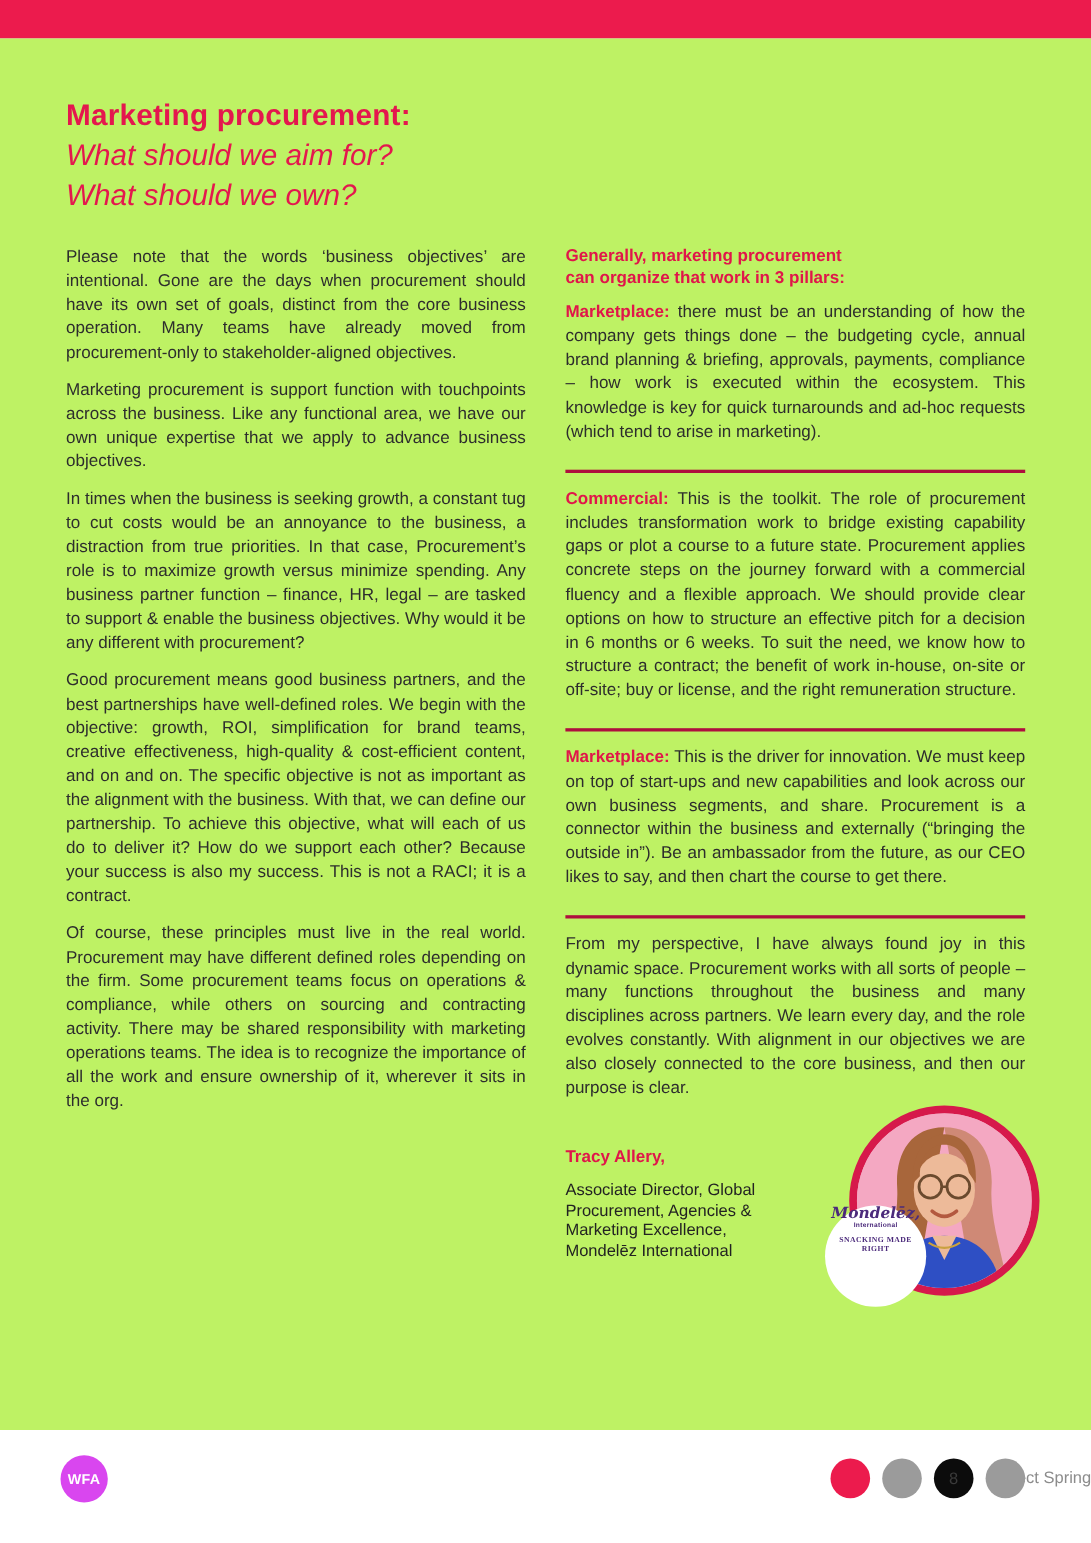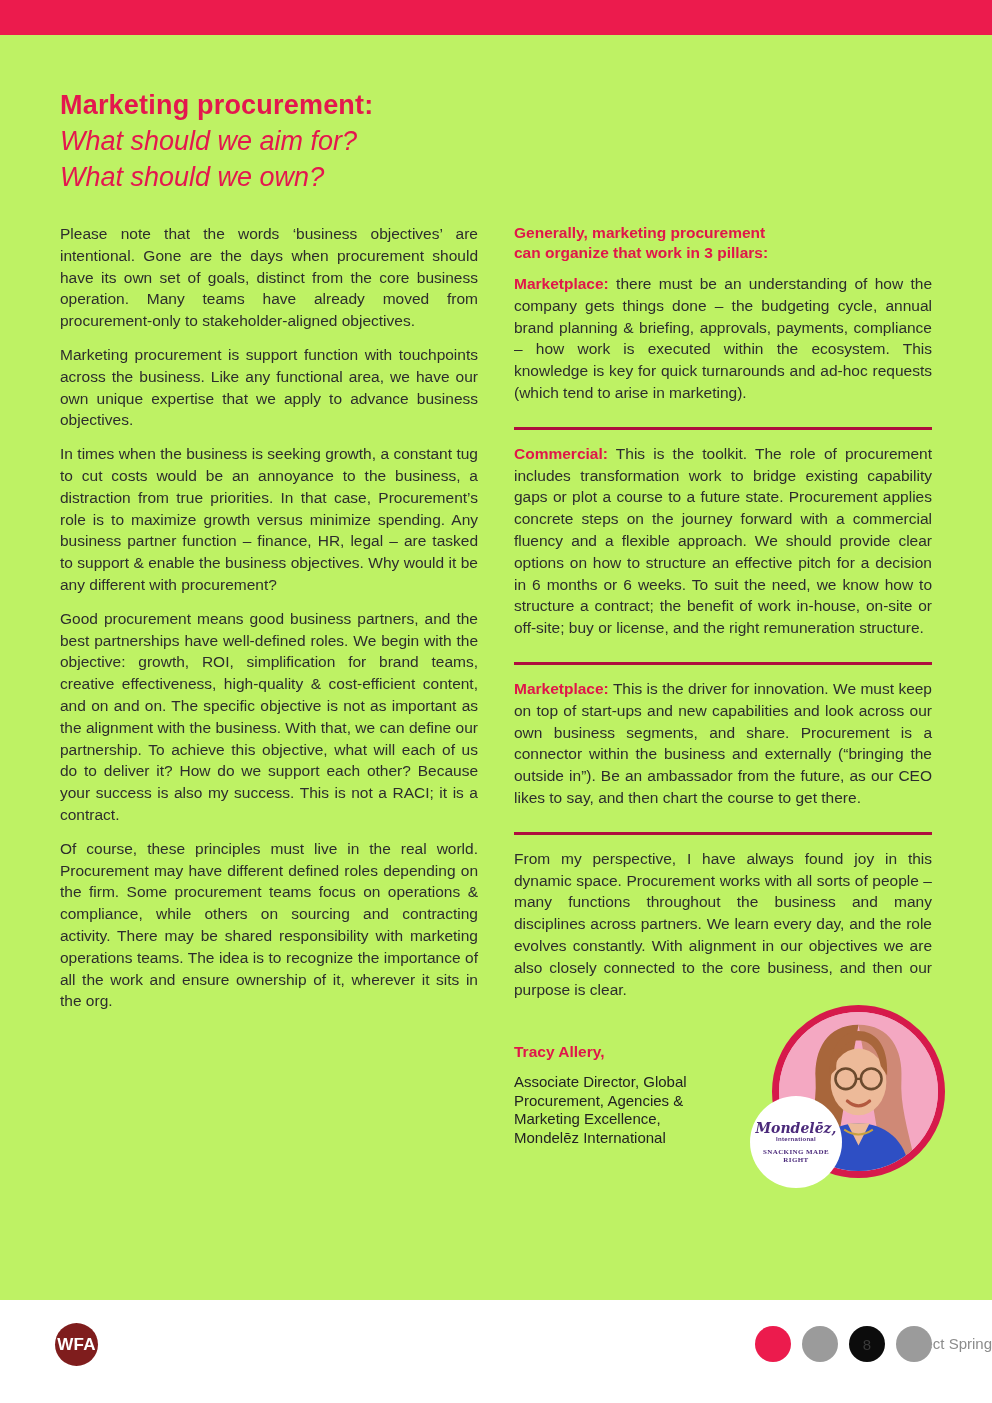--- a/index.html
+++ b/index.html
@@ -31,31 +31,31 @@
   .author-role { color:#222; font-size:15px; line-height:18.5px; white-space:pre-line; text-align:left; }
 
   .photo-ring {
     position:absolute; left:772px; top:970px; width:173px; height:173px;
     border-radius:50%; border:7px solid #D6194B; background:#F4A8C2; overflow:hidden; z-index:1;
   }
   .photo-ring svg { display:block; width:100%; height:100%; }
 
   .logo-badge {
     position:absolute; left:750px; top:1061px; width:92px; height:92px; border-radius:50%;
-    background:#ffffff; z-index:2; display:flex; flex-direction:column; align-items:center; justify-content:center;
+    background:#ffffff; z-index:2; display:flex; flex-direction:column; align-items:center; 
     text-align:center; color:#4B2A7B;
   }
   .badge-brand { font-family:"DejaVu Serif", serif; font-style:italic; font-weight:700; font-size:14px; line-height:14px; }
   .badge-sub { font-size:6px; font-weight:700; letter-spacing:0.3px; margin-top:1px; }
   .badge-tagline { font-family:Liberation Serif, serif; font-size:7px; font-weight:700; letter-spacing:0.4px; margin-top:6px; }
 
   .footer { position:absolute; top:1300px; left:0; width:992px; height:103px; background:#ffffff; }
   .wfa-logo {
     position:absolute; left:55px; top:23px; width:43px; height:43px; border-radius:50%;
-    background:#7f1d1d; color:#ffffff; font-weight:800; font-size:17px; letter-spacing:0.3px;
+    background:#d946ef; color:#ffffff; font-weight:800; font-size:13px; letter-spacing:0.3px;
     display:flex; align-items:center; justify-content:center;
   }
   .project-label { position:absolute; top:35px; left:0; width:100%; text-align:right; color:#8C8C8C; font-size:15px; font-weight:500; }
   .dots { position:absolute; right:60px; top:26px; display:flex; gap:11px; }
   .dot { width:36px; height:36px; border-radius:50%; display:flex; align-items:center; justify-content:center; }
   .dot-pink { background:#EC1B4D; }
   .dot-gray { background:#9B9B9B; }
   .dot-black { background:#0C0C0C; color:#3A3A3A; font-size:15px; }
 </style>
 </head>

